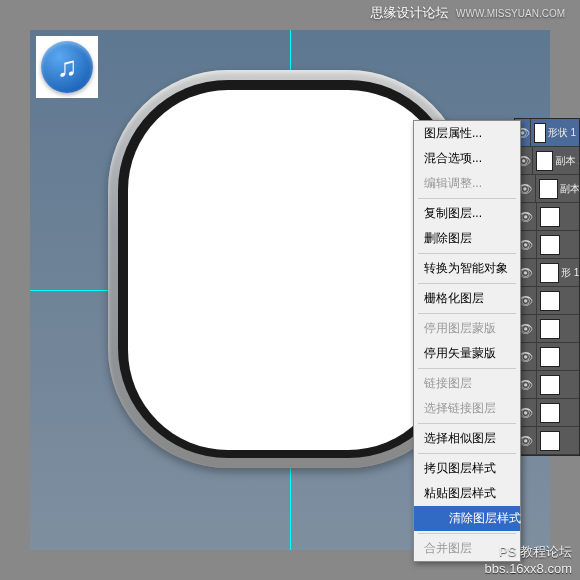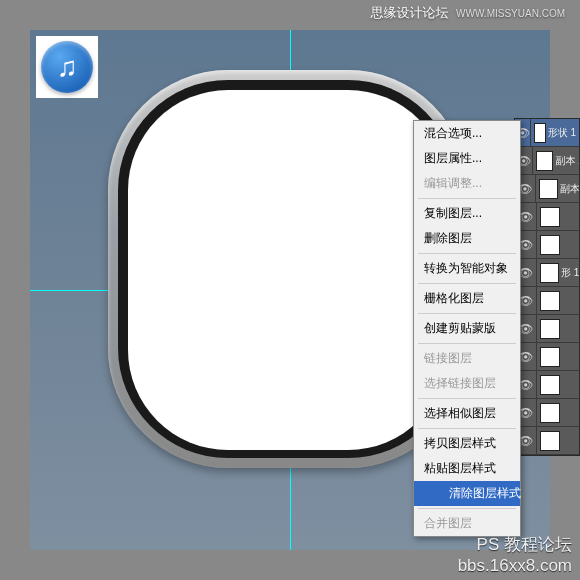--- a/index.html
+++ b/index.html
@@ -24,21 +24,21 @@
     .watermark-top .url {
       font-size: 10px;
       color: #ddd;
       margin-left: 4px;
     }
     .watermark-bottom {
       position: absolute;
       bottom: 4px;
       right: 8px;
       color: #eee;
-      font-size: 17px;
+      font-size: 13px;
       text-shadow: 0 1px 1px rgba(0,0,0,0.7);
       z-index: 100;
       text-align: right;
     }
     .canvas-area {
       position: absolute;
       top: 30px;
       left: 30px;
       width: 520px;
       height: 520px;
@@ -266,32 +266,33 @@
       <div class="layer-label"></div>
     </div>
     <div class="layer-row">
       <div class="eye-cell">👁</div>
       <div class="layer-thumb"></div>
       <div class="layer-label"></div>
     </div>
   </div>
 
 <div class="context-menu" id="context-menu">
+    <div class="menu-item ellipsis">图层属性</div>
     <div class="menu-item ellipsis">混合选项</div>
-    <div class="menu-item ellipsis">图层属性</div>
     <div class="menu-item disabled ellipsis">编辑调整</div>
     <div class="menu-sep"></div>
     <div class="menu-item ellipsis">复制图层</div>
     <div class="menu-item">删除图层</div>
     <div class="menu-sep"></div>
     <div class="menu-item">转换为智能对象</div>
     <div class="menu-sep"></div>
     <div class="menu-item">栅格化图层</div>
     <div class="menu-sep"></div>
-    <div class="menu-item">创建剪贴蒙版</div>
+    <div class="menu-item disabled">停用图层蒙版</div>
+    <div class="menu-item">停用矢量蒙版</div>
     <div class="menu-sep"></div>
     <div class="menu-item disabled">链接图层</div>
     <div class="menu-item disabled">选择链接图层</div>
     <div class="menu-sep"></div>
     <div class="menu-item">选择相似图层</div>
     <div class="menu-sep"></div>
     <div class="menu-item">拷贝图层样式</div>
     <div class="menu-item">粘贴图层样式</div>
     <div class="menu-item highlight">清除图层样式</div>
     <div class="menu-sep"></div>

